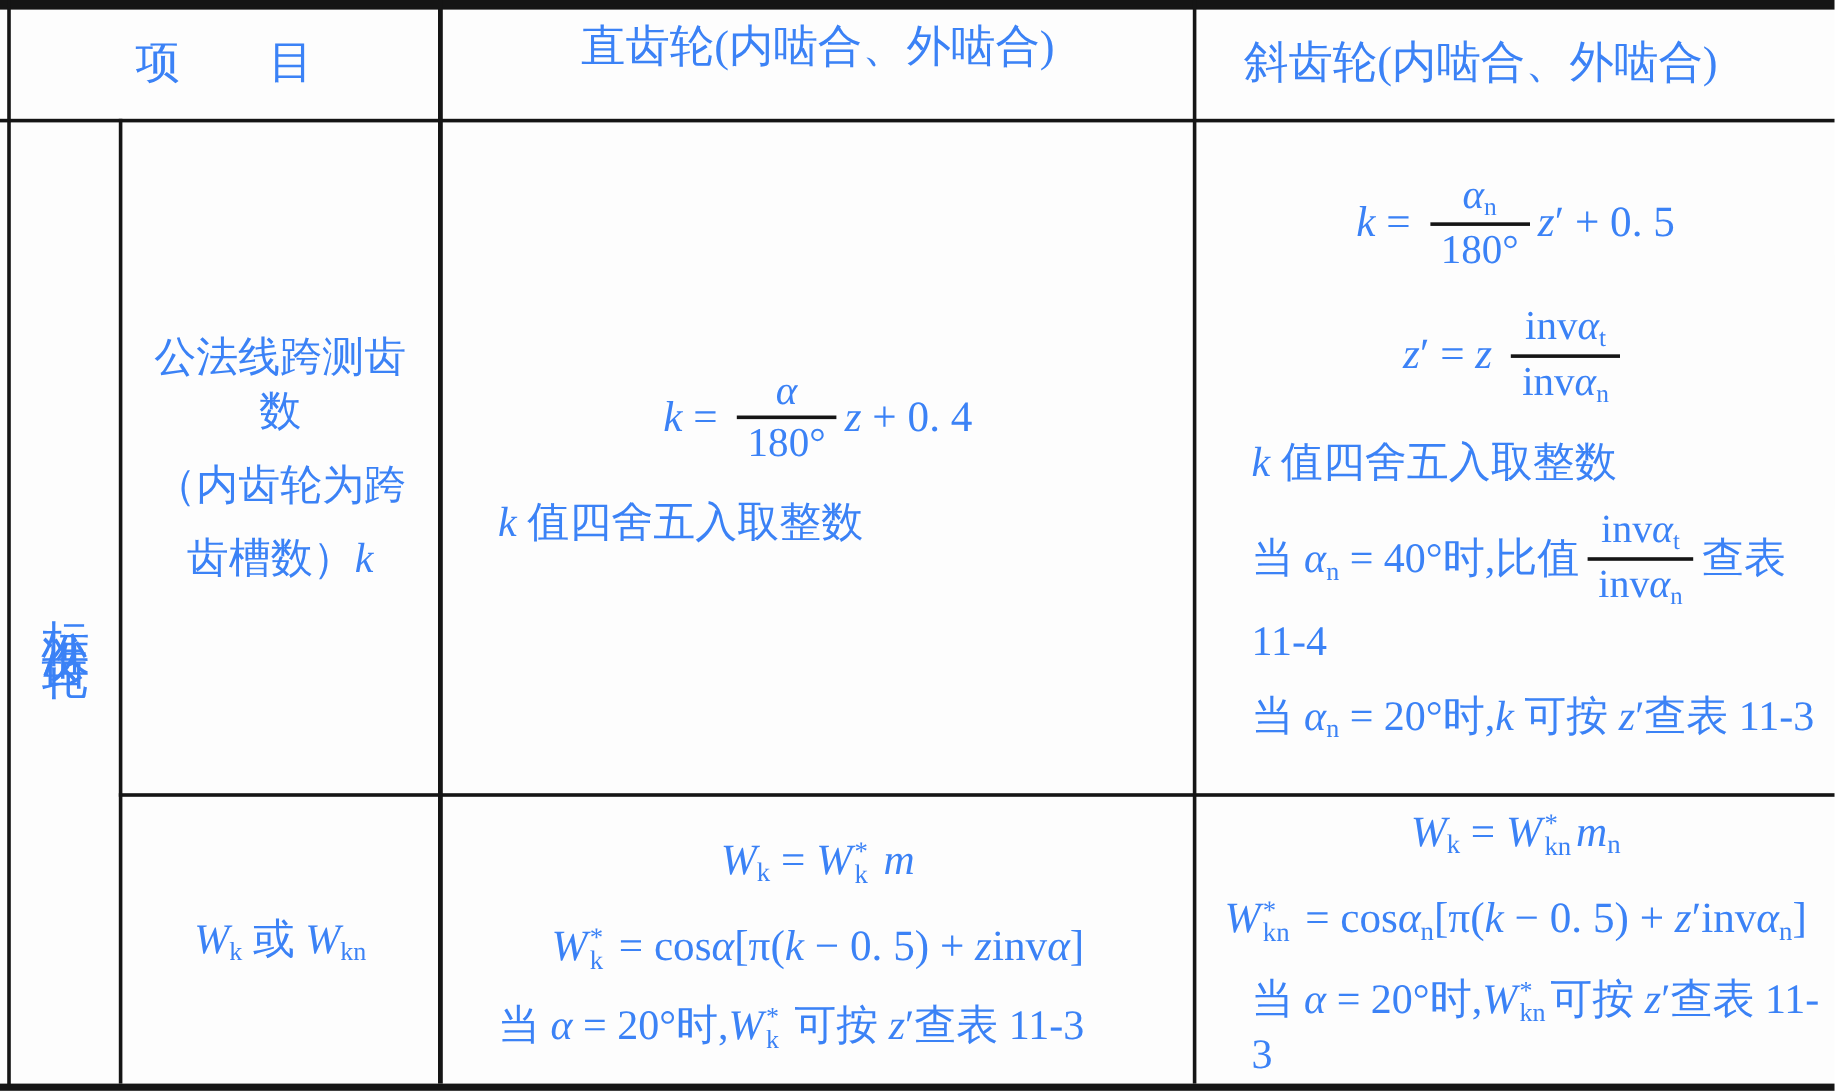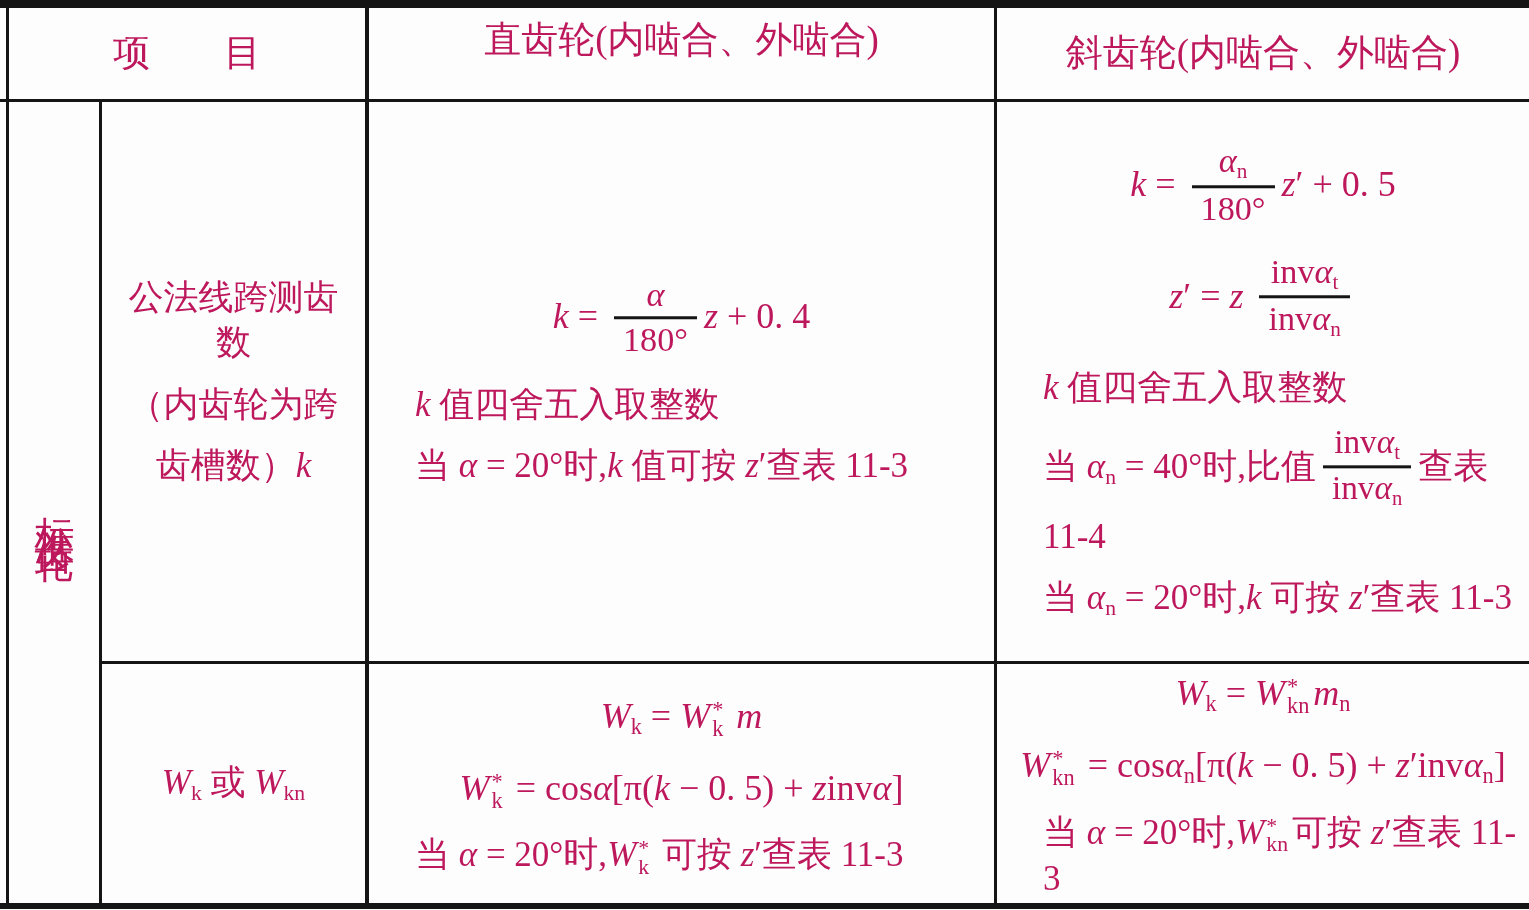--- a/index.html
+++ b/index.html
@@ -1,20 +1,20 @@
 <!DOCTYPE html>
 <html><head>
 <meta charset="utf-8">
 <style>
   html,body{margin:0;padding:0;background:#ffffff;}
   .page{
     position:relative;
     width:1529px;height:910px;
     background:#fdfdfd;
-    color:#be185d;
+    color:#3b82f6;
     font-family:"Liberation Serif","DejaVu Serif",serif;
     overflow:hidden;
   }
   .rule{position:absolute;background:#151515;}
   .cell{
     position:absolute;
     display:flex;flex-direction:column;
     justify-content:center;align-items:stretch;
     font-size:35px;line-height:1.3;
   }
@@ -57,40 +57,39 @@
   <div class="rule" style="left:99px;top:99px;width:3px;height:804px"></div>
   <div class="rule" style="left:365px;top:0;width:4px;height:903px"></div>
   <div class="rule" style="left:994px;top:0;width:3px;height:903px"></div>
 
   <div class="cell header" style="left:9px;top:8px;width:356px;height:91px">
     <span>项　　目</span>
   </div>
   <div class="cell header" style="left:369px;top:8px;width:625px;height:65px">
     <span>直齿轮(内啮合、外啮合)</span>
   </div>
-  <div class="cell header" style="left:997px;top:8px;width:532px;height:91px">
+  <div class="cell header" style="left:968px;top:8px;width:532px;height:91px">
     <span>斜齿轮(内啮合、外啮合)</span>
   </div>
 
   <div class="cell side" style="left:9px;top:102px;width:90px;height:801px">
     <span class="vtext">标准齿轮</span>
   </div>
 
   <div class="cell label" style="left:102px;top:102px;width:263px;height:559px">
       <div class="line"><span>公法线跨测齿数</span></div>
       <div class="line"><span>（内齿轮为跨</span></div>
       <div class="line"><span>齿槽数）</span><span class="it">k</span></div>
     </div>
   <div class="cell math" style="left:369px;top:102px;width:625px;height:559px">
       <div class="line formula"><span class="it">k</span><span> = </span><span class="frac">
           <span class="num"><span class="it">α</span></span>
           <span class="den"><span>180°</span></span>
         </span><span class="it">z</span><span> + 0. 4</span></div>
       <div class="line left"><span class="it">k</span><span> 值四舍五入取整数</span></div>
-      <div class="line left"><span>当 </span><span class="it">α</span><span> = 20°时,</span><span class="it">k</span><span> 值可按 </span><span class="it">z</span><span>′查表 11-3</span></div>
     </div>
   <div class="cell math" style="left:997px;top:102px;width:532px;height:559px">
       <div class="line formula"><span class="it">k</span><span> = </span><span class="frac">
           <span class="num"><span class="it">α</span><span class="sb">n</span></span>
           <span class="den"><span>180°</span></span>
         </span><span class="it">z</span><span>′ + 0. 5</span></div>
       <div class="line formula"><span class="it">z</span><span>′ = </span><span class="it">z</span><span> </span><span class="frac">
           <span class="num"><span>inv</span><span class="it">α</span><span class="sb">t</span></span>
           <span class="den"><span>inv</span><span class="it">α</span><span class="sb">n</span></span>
         </span></div>

